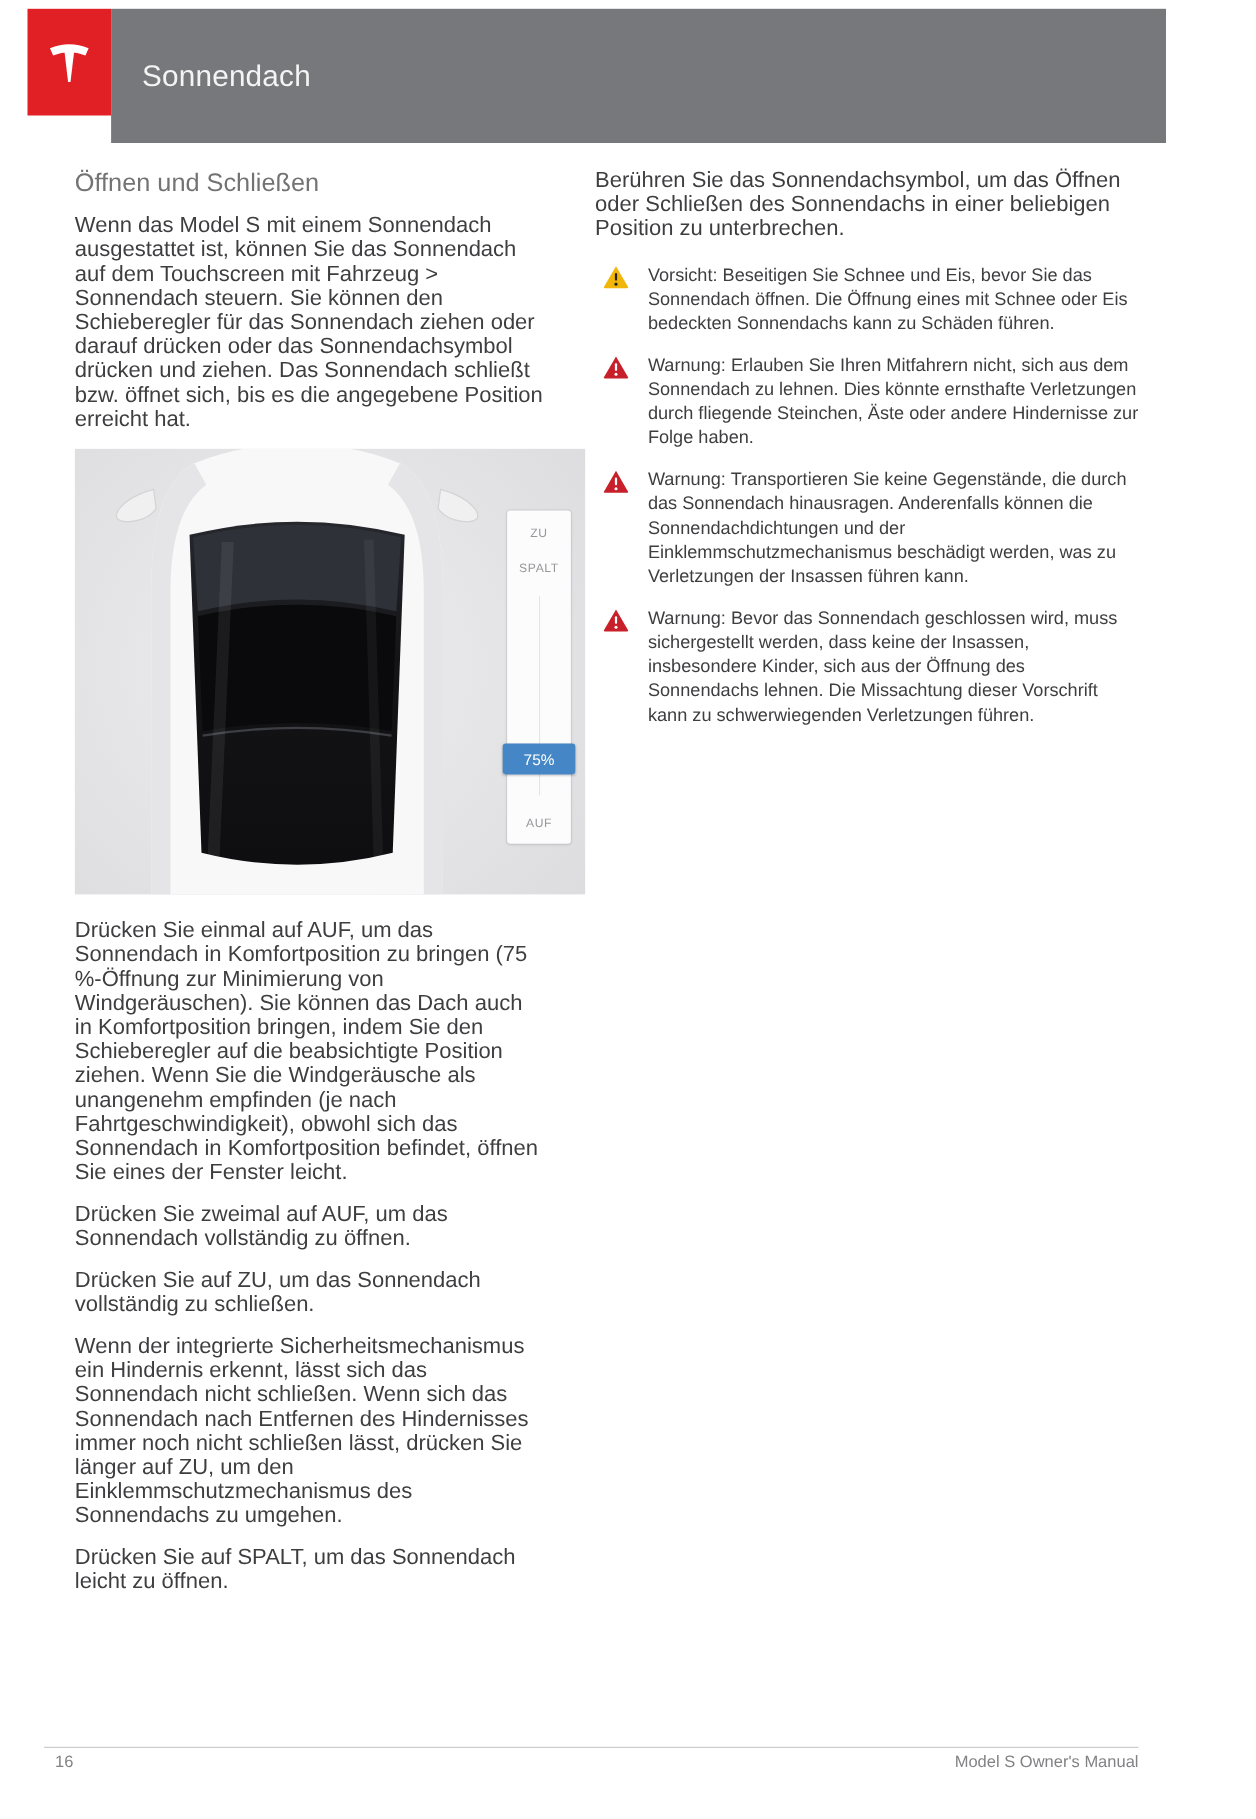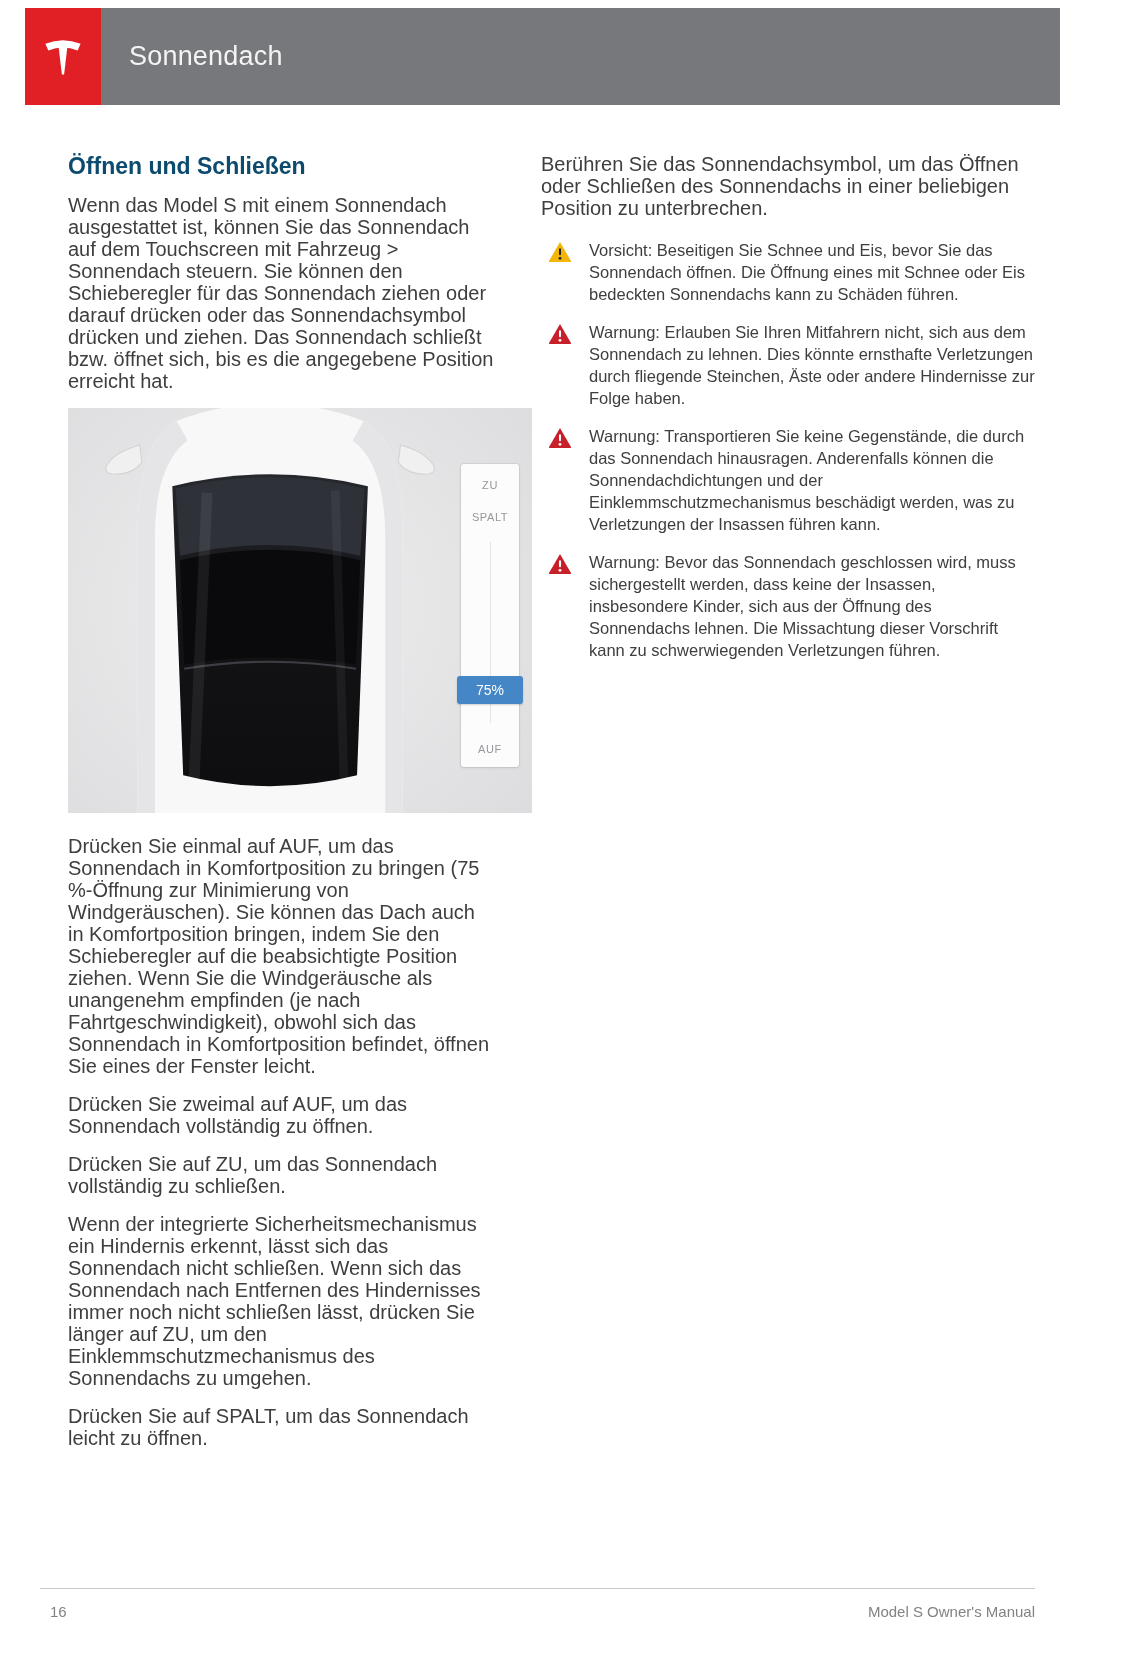--- a/index.html
+++ b/index.html
@@ -10,21 +10,21 @@
     position: relative;
     font-family: "Liberation Sans", "DejaVu Sans", sans-serif;
     color: #3e3e40;
     overflow: hidden;
   }
 
   
   .page-header {
     position: absolute;
     top: 8px; left: 25px; right: 82px;
-    height: 97px;
+    height: 122px;
     display: flex;
   }
   .logo-box {
     width: 76px; height: 97px;
     background: #E12026;
     display: flex; align-items: center; justify-content: center;
     flex: 0 0 auto;
   }
   .logo-box svg { width: 44px; height: 52px; display: block; }
   .header-bar {
@@ -45,22 +45,22 @@
     position: absolute;
     top: 153px; left: 68px; right: 107px;
     display: flex;
     gap: 46px;
   }
   .col-left  { width: 427px; flex: 0 0 auto; }
   .col-right { flex: 1 1 auto; }
 
   .section-title {
     font-size: 23px;
-    font-weight: 700;
-    color: #0c4a6e;
+    font-weight: 400;
+    color: #737373;
     margin-bottom: 14px;
   }
   p.body-text {
     font-size: 20px;
     line-height: 22px;
     margin-bottom: 16px;
     color: #3e3e40;
   }
 
   
@@ -125,21 +125,21 @@
     font-size: 16.5px;
     line-height: 22px;
     color: #3e3e40;
   }
 
   
   .page-footer {
     position: absolute;
     top: 1588px; left: 40px; right: 107px;
     border-top: 1px solid #c8c8ca;
-    padding-top: 14px;
+    padding-top: 4px;
     display: flex;
     justify-content: space-between;
     font-size: 15px;
     color: #828285;
   }
   .page-footer .page-num { padding-left: 10px; }
 </style>
 </head>
 <body>
 

